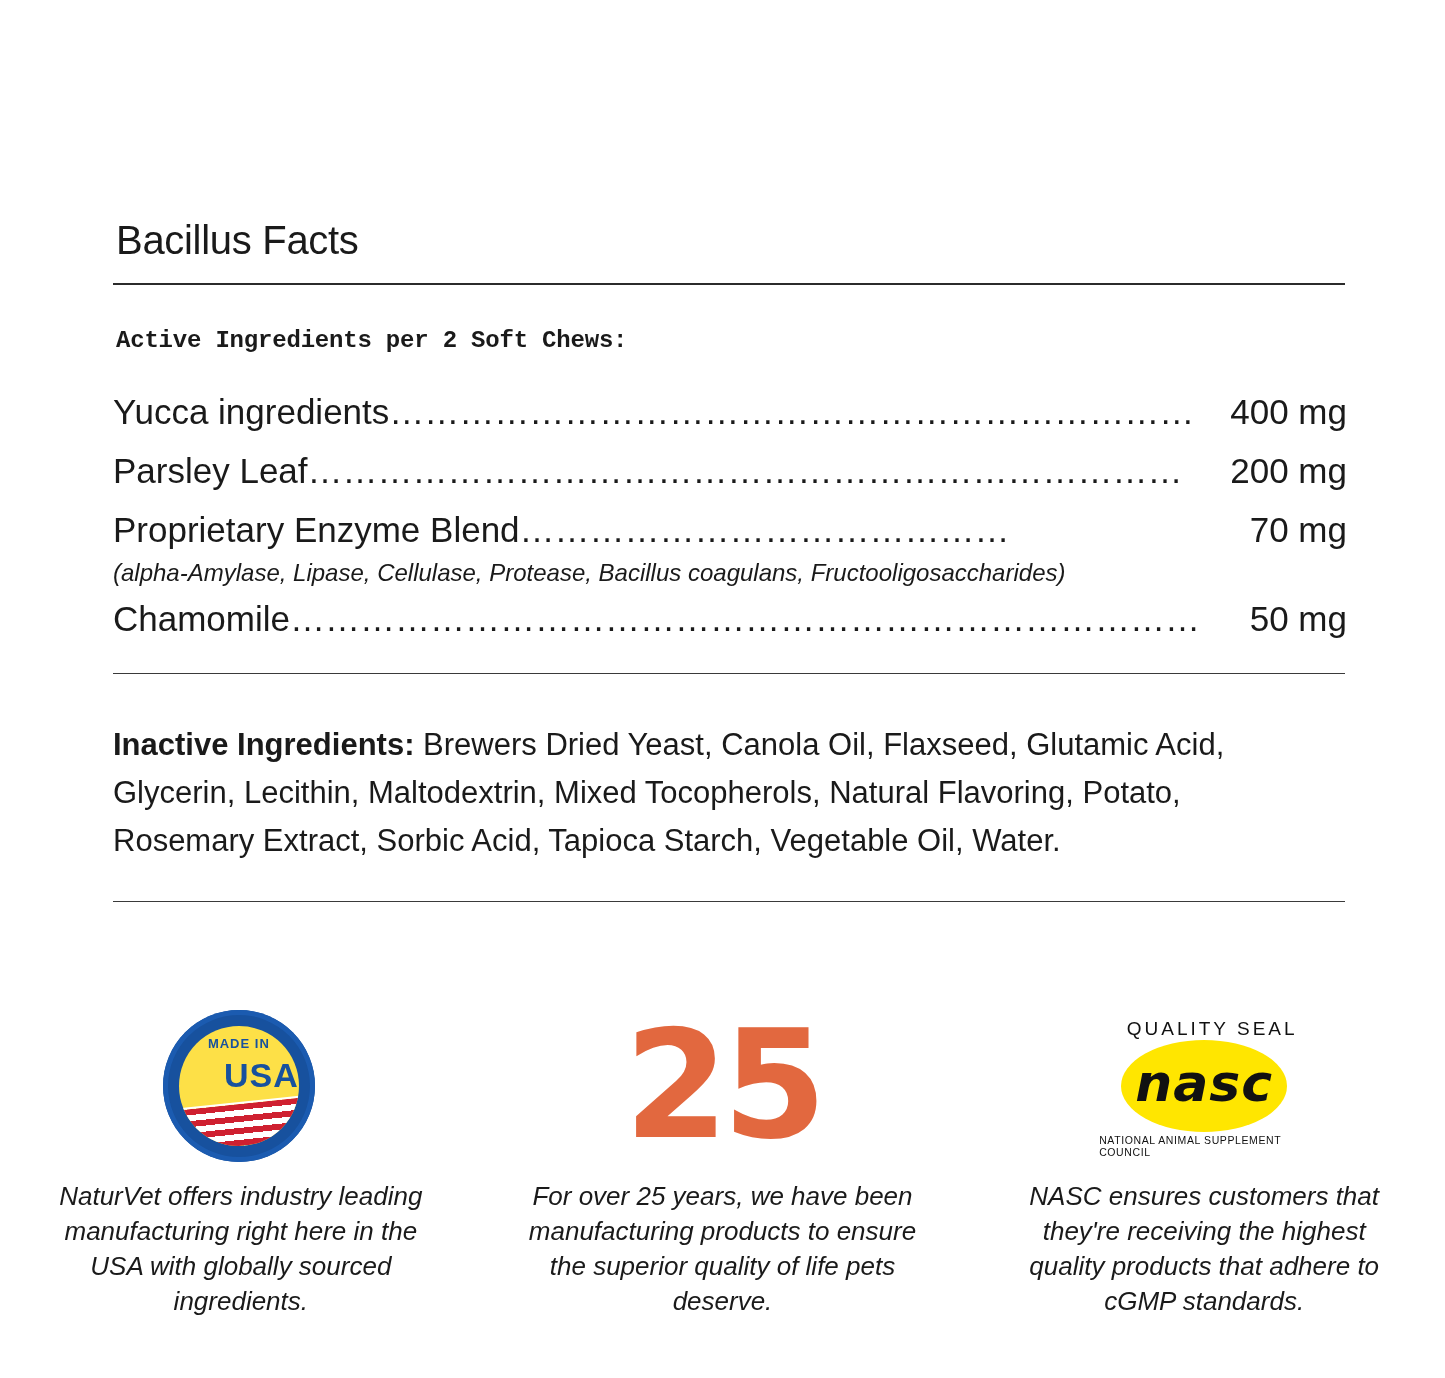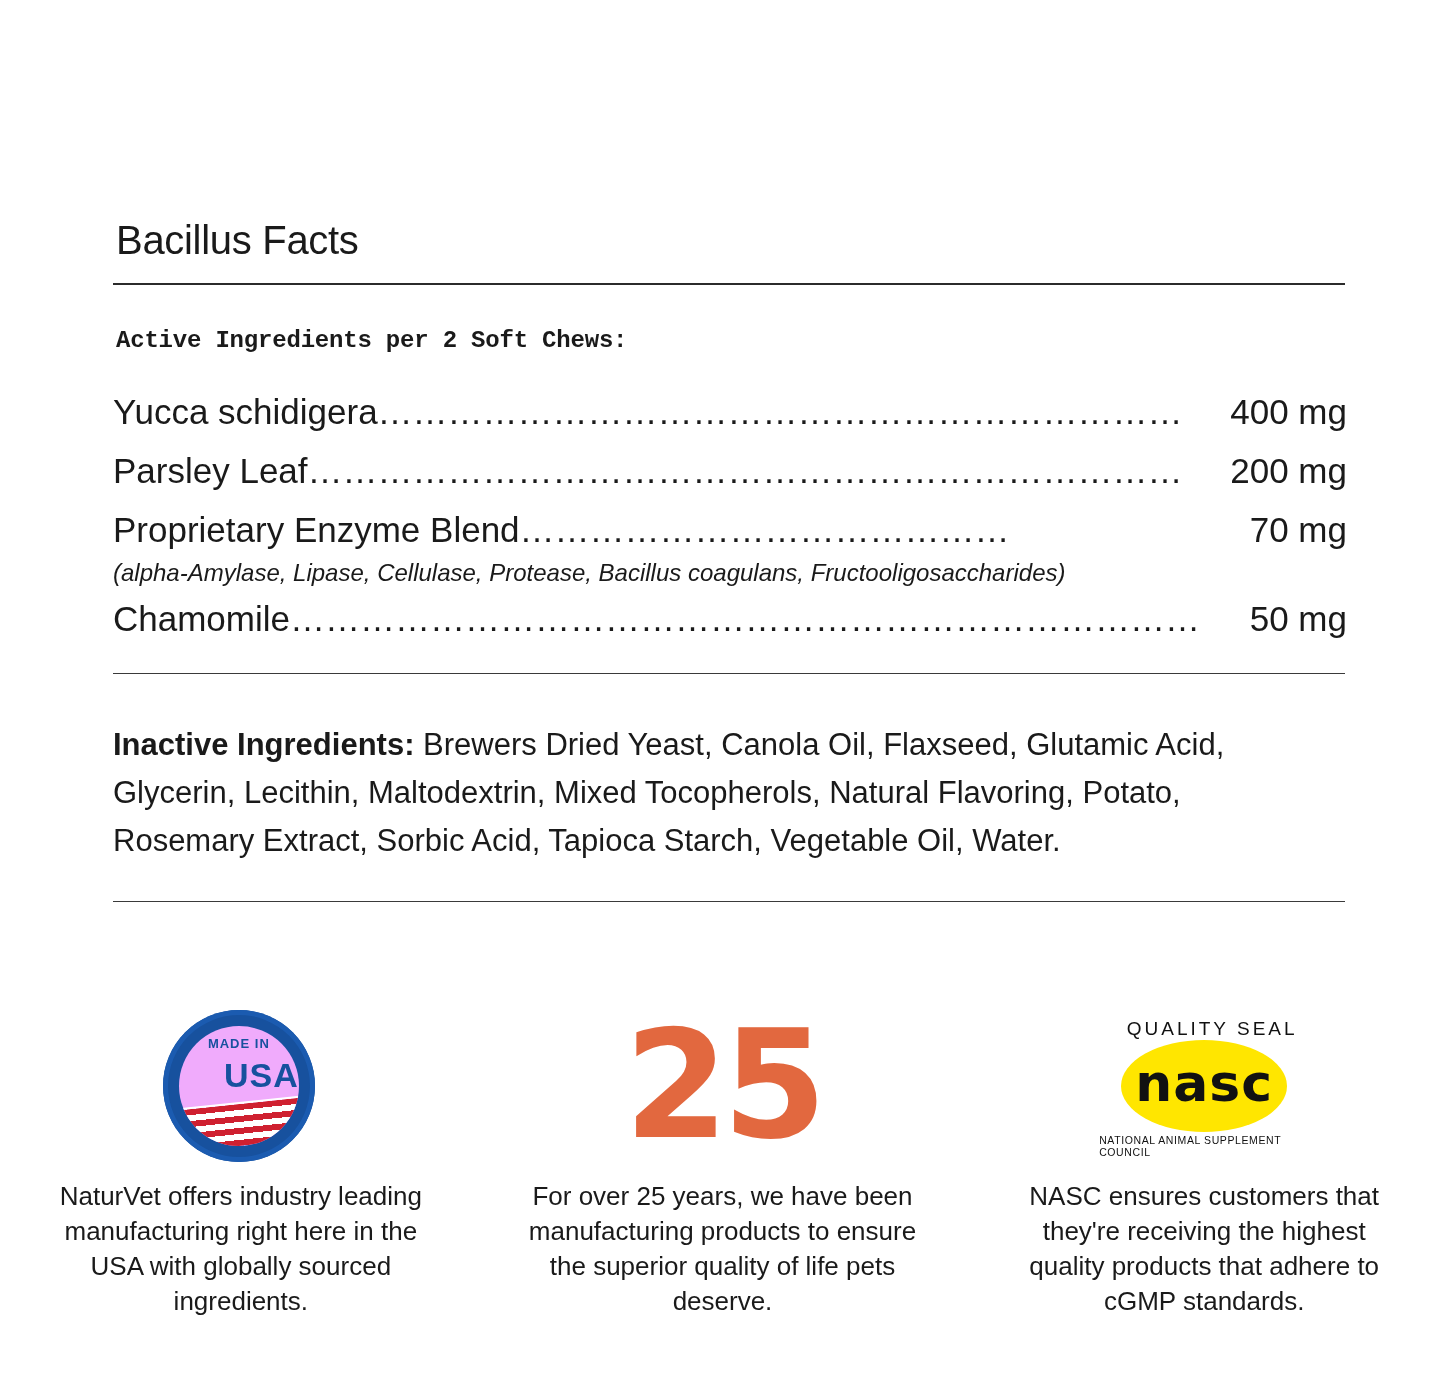--- a/index.html
+++ b/index.html
@@ -133,20 +133,21 @@
     align-items: center;
     justify-content: center;
   }
   .badge-caption {
     margin-top: 14px;
     text-align: center;
     font-size: 26px;
     line-height: 35px;
     color: #1a1a1a;
     max-width: 400px;
+    font-style: italic;
   }
 
   
   .usa-seal {
     position: relative;
     width: 168px;
     height: 150px;
   }
   .usa-outer {
     position: absolute;
@@ -154,21 +155,21 @@
     width: 152px; height: 152px;
     border-radius: 50%;
     background: #17519e;
     box-shadow: inset 0 0 0 5px #1b5bb0;
   }
   .usa-inner {
     position: absolute;
     left: 22px; top: 16px;
     width: 120px; height: 120px;
     border-radius: 50%;
-    background: #f0abfc;
+    background: #fde047;
     overflow: hidden;
   }
   .usa-made {
     position: absolute;
     top: 10px; left: 0; width: 120px;
     text-align: center;
     font-size: 13px;
     font-weight: bold;
     letter-spacing: 1px;
     color: #17519e;
@@ -230,20 +231,21 @@
     position: absolute;
     left: 22px; top: 44px;
     width: 166px;
     text-align: center;
     font-size: 52px;
     line-height: 58px;
     font-weight: bold;
     color: #111111;
     letter-spacing: 1px;
     font-family: "DejaVu Sans", sans-serif;
+    font-style: italic;
   }
   .nasc-top {
     position: absolute;
     left: 8px; top: 8px;
     width: 210px;
     text-align: center;
     font-size: 19px;
     letter-spacing: 3px;
     color: #111111;
   }
@@ -263,21 +265,21 @@
 <div class="page">
 
 
   <div class="facts-heading">Bacillus Facts</div>
   <div class="rule rule-1"></div>
 
   <div class="active-label">Active Ingredients per 2 Soft Chews:</div>
 
   <div class="ing-list">
     <div class="ing-row">
-      <span class="ing-name">Yucca schidigera</span>
+      <span class="ing-name">Yucca ingredients</span>
       <span class="ing-dots">……………………………………………………………</span>
       <span class="ing-amount">400 mg</span>
     </div>
     <div class="ing-row">
       <span class="ing-name">Parsley Leaf</span>
       <span class="ing-dots">…………………………………………………………………</span>
       <span class="ing-amount">200 mg</span>
     </div>
     <div class="ing-row">
       <span class="ing-name">Proprietary Enzyme Blend</span>

